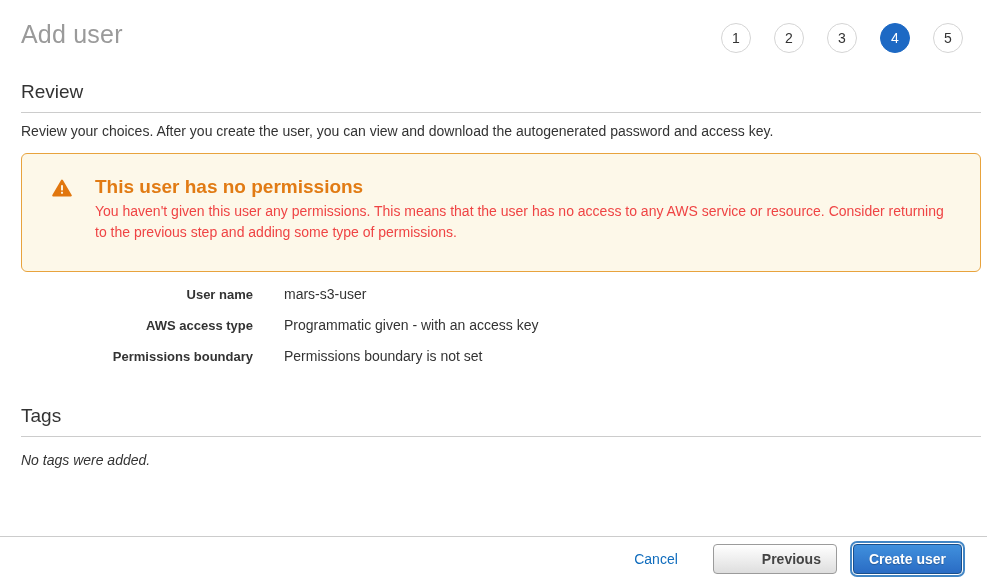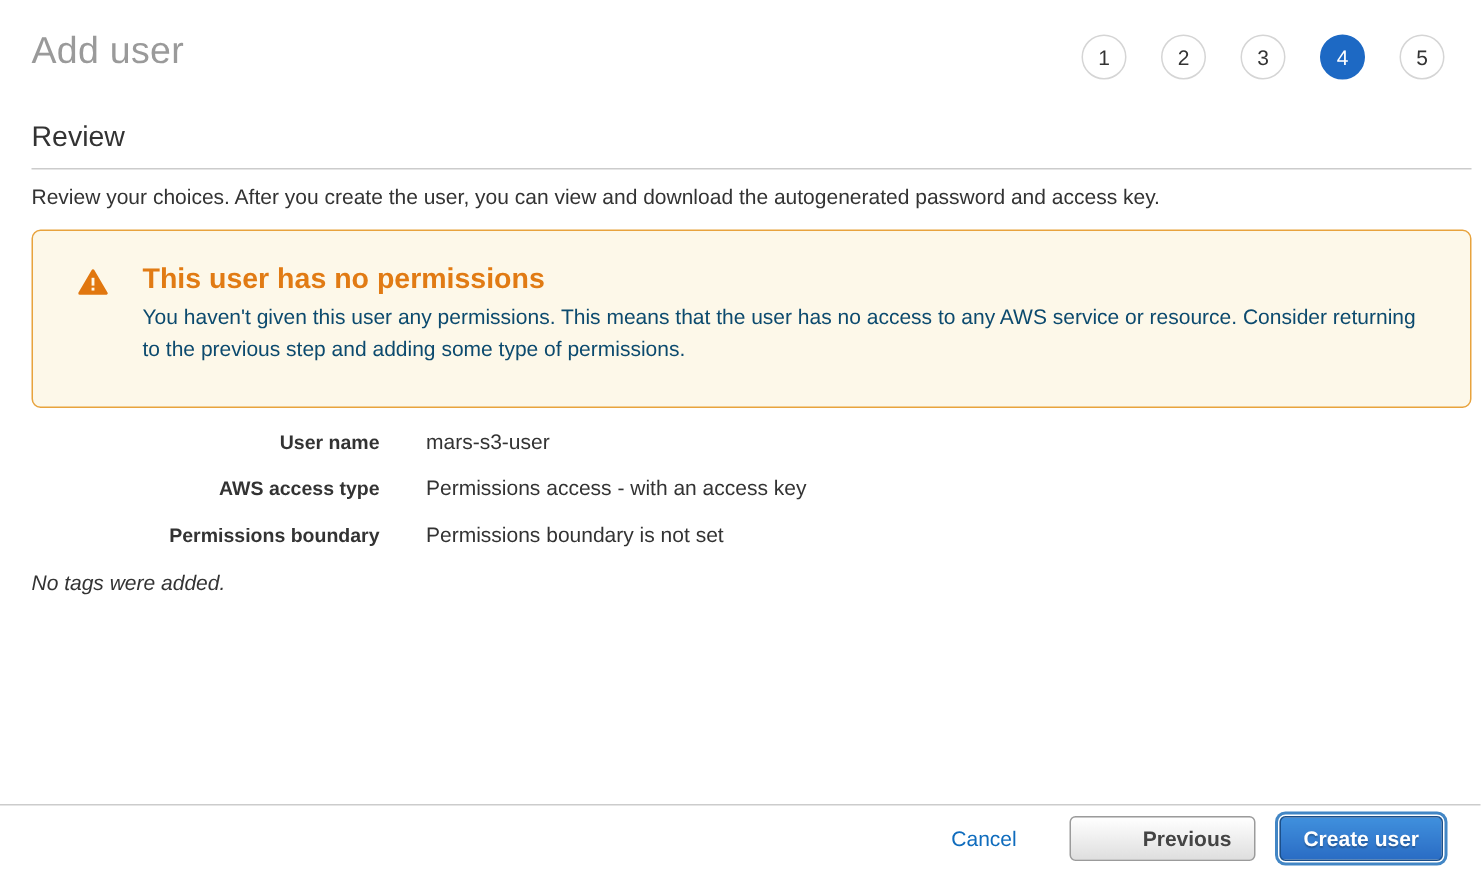--- a/index.html
+++ b/index.html
@@ -71,21 +71,21 @@
   .warning-title {
     color: #e17b14;
     font-size: 19px;
     font-weight: 700;
     line-height: 18px;
   }
   .warning-body {
     margin-top: 5px;
     font-size: 14px;
     line-height: 21px;
-    color: #0c4a6e;
+    color: #ef4444;
     max-width: 856px;
   }
   
   .user-details-heading { margin-top: 20px; }
   .detail-row { display: flex; align-items: baseline; margin-top: 14px; line-height: 17px; }
   .detail-label {
     width: 232px;
     text-align: right;
     font-size: 13px;
     font-weight: 700;
@@ -173,27 +173,28 @@
       </div>
     </div>
 
 
     <div class="detail-row">
       <span class="detail-label">User name</span>
       <span class="detail-value">mars-s3-user</span>
     </div>
     <div class="detail-row">
       <span class="detail-label">AWS access type</span>
-      <span class="detail-value">Permissions access - with an access key</span>
+      <span class="detail-value">Programmatic given - with an access key</span>
     </div>
     <div class="detail-row">
       <span class="detail-label">Permissions boundary</span>
       <span class="detail-value">Permissions boundary is not set</span>
     </div>
 
+    <h2 class="section-heading tags-heading">Tags</h2>
     <p class="no-tags">No tags were added.</p>
 
   </div>
 
   <div class="footer">
     <a class="cancel-link">Cancel</a>
     <button class="btn btn-previous">Previous</button>
     <button class="btn btn-create">Create user</button>
   </div>
 

